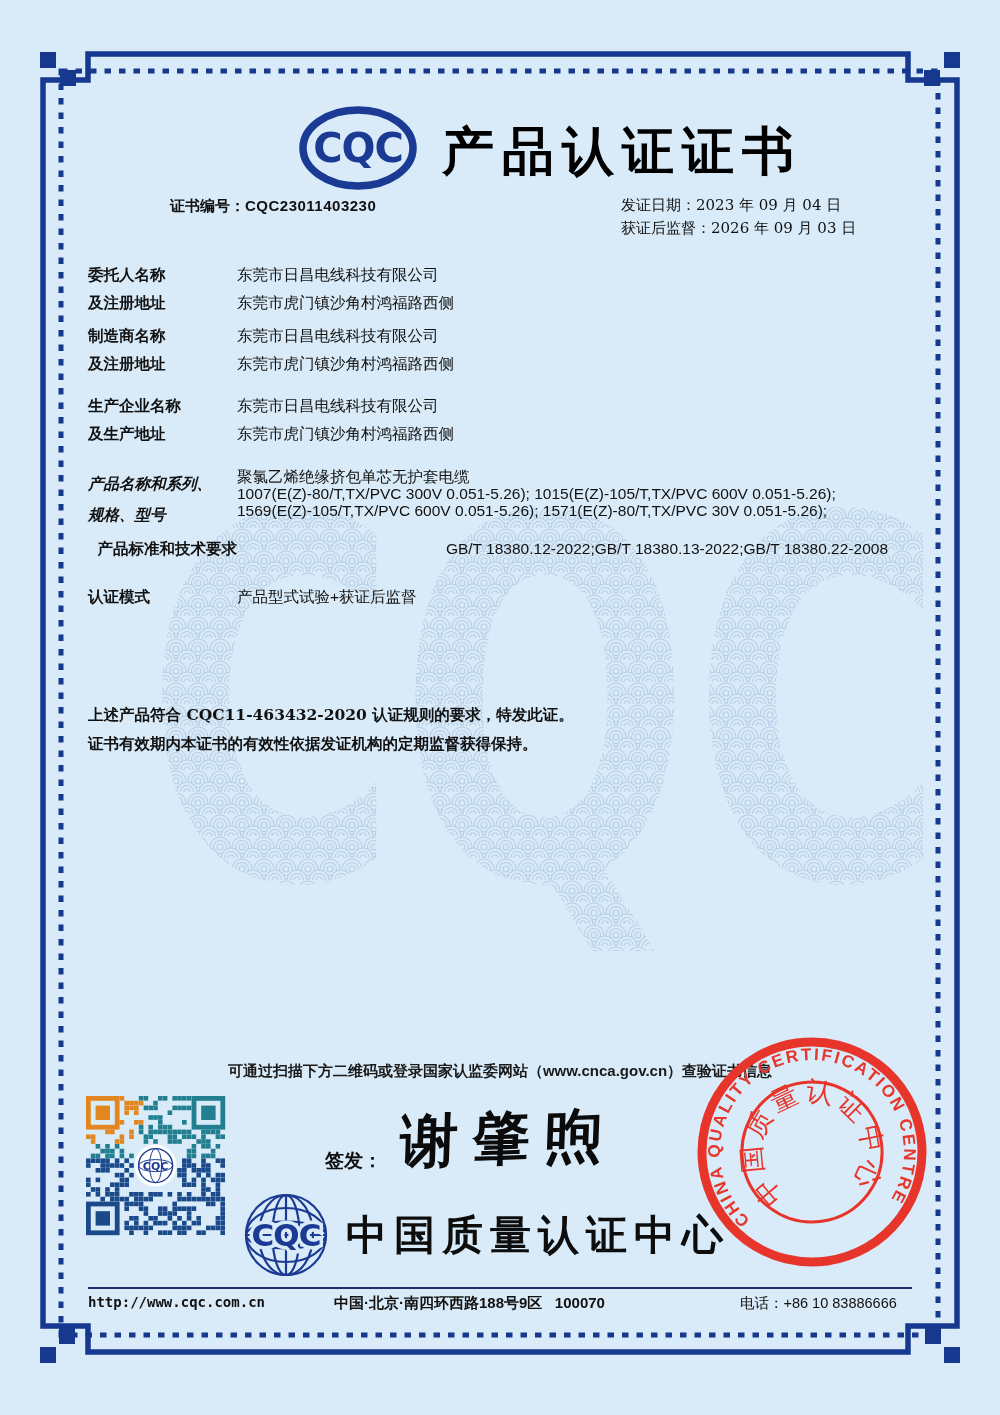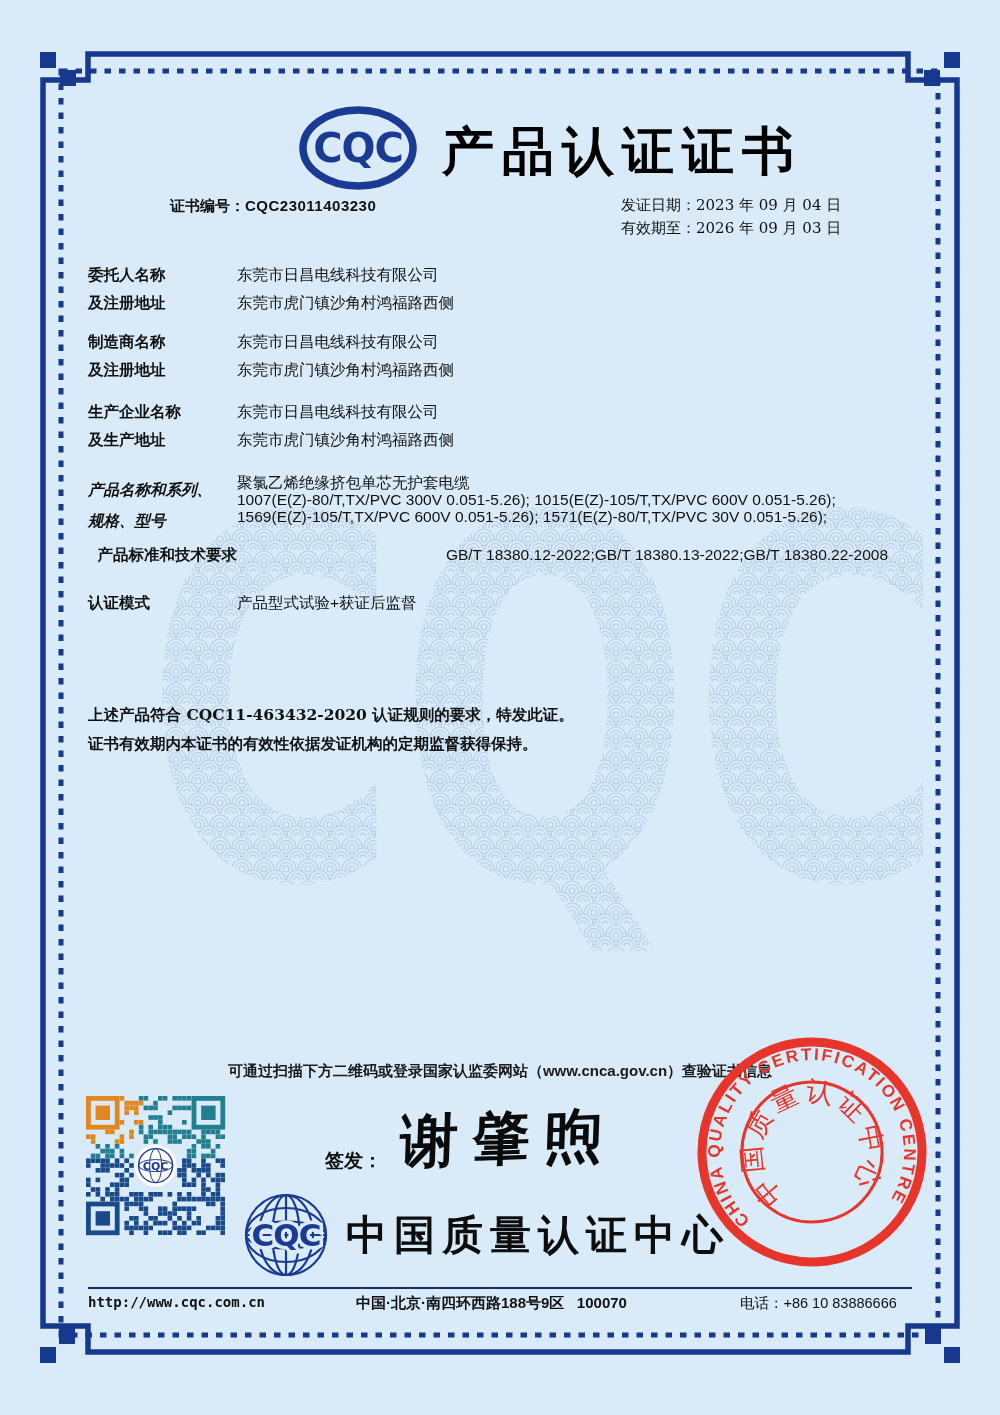--- a/index.html
+++ b/index.html
@@ -24,21 +24,21 @@
     font-family: "DejaVu Serif", serif; font-weight: bold; font-size: 15px; margin-left: 48px;
   }
   .cert-no .num { font-family: "Liberation Sans", sans-serif; letter-spacing: 0.5px; }
   .dates {
     position: absolute; left: 621px; top: 194px;
     font-family: "DejaVu Serif", serif; font-weight: normal; font-size: 15px; line-height: 23px;
   }
 
   
   .fields { position: absolute; left: 88px; top: 265px; width: 800px; }
-  .group.g1 { margin-bottom: 20px; }
+  .group.g1 { margin-bottom: 14px; }
   .group.g2 { margin-bottom: 23px; }
   .group.g3 { margin-bottom: 25px; }
   .group.g4 { margin-bottom: 9px; }
   .group.g5 { margin-bottom: 29px; text-align: right; }
   .row { display: flex; margin-bottom: 9px; }
   .row .lbl {
     width: 149px; flex: 0 0 149px; font-weight: bold; font-size: 15.5px;
     line-height: 19px; white-space: pre-line;
   }
   .row .val { flex: 1; font-size: 15.5px; line-height: 19px; white-space: pre-line; }
@@ -75,21 +75,21 @@
   }
 
   .seal { position: absolute; left: 692px; top: 1032px; }
 
   
   .f-web {
     position: absolute; left: 88px; top: 1294px;
     font-family: "DejaVu Sans Mono", monospace; font-size: 14px; font-weight: bold;
   }
   .f-addr {
-    position: absolute; left: 356px; top: 1294px;
+    position: absolute; left: 334px; top: 1294px;
     font-size: 15px; font-weight: bold; white-space: pre;
   }
   .f-phone {
     position: absolute; left: 740px; top: 1294px;
     font-size: 14.5px; font-weight: normal; white-space: pre;
   }
 </style>
 </head>
 <body>
 
@@ -150,21 +150,21 @@
       <text x="61" y="57" text-anchor="middle" font-family="DejaVu Sans, sans-serif" font-size="40" font-weight="900" fill="#1b3a94" letter-spacing="-1">CQC</text>
     </svg>
   </div>
   <div class="title">产品认证证书</div>
 
   <div class="cert-no">
     <span>证书编号：</span><span class="num">CQC23011403230</span>
   </div>
   <div class="dates">
     <div><span>发证日期：</span><span>2023 年 09 月 04 日</span></div>
-    <div><span>有效期至：</span><span>2026 年 09 月 03 日</span></div>
+    <div><span>获证后监督：</span><span>2026 年 09 月 03 日</span></div>
   </div>
 
   <div class="fields">
       <div class="group g1">
         <div class="row">
           <div class="lbl">委托人名称</div>
           <div class="val">东莞市日昌电线科技有限公司</div>
         </div>
         <div class="row">
           <div class="lbl">及注册地址</div>

